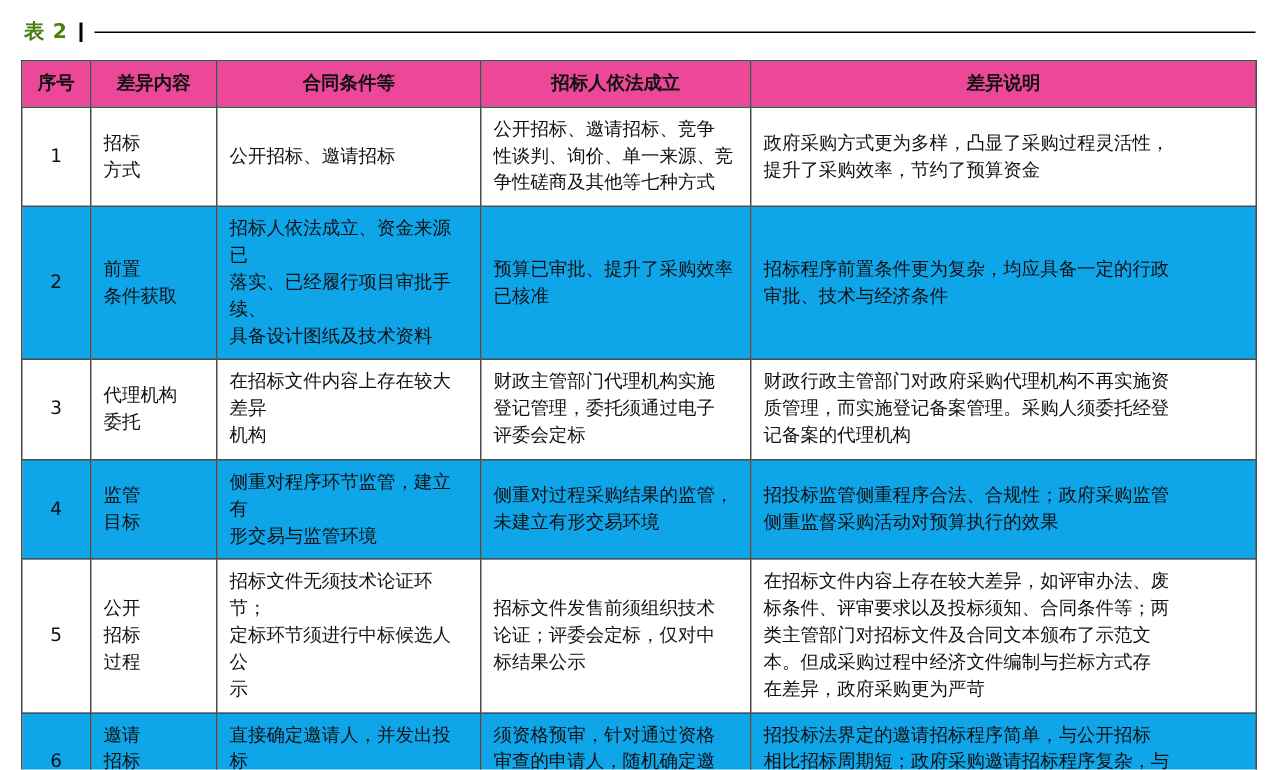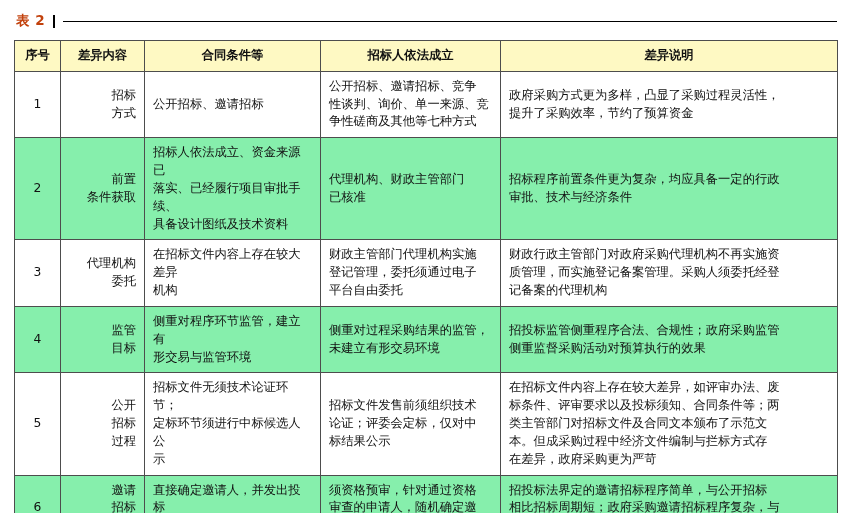--- a/index.html
+++ b/index.html
@@ -26,21 +26,21 @@
     display: flex;
     align-items: center;
     gap: 8px;
     padding: 2px 2px 8px 2px;
   }
   .caption-text {
     font-size: 13.5px;
     font-weight: bold;
     letter-spacing: 0.5px;
     white-space: nowrap;
-    color: #c2410c;
+    color: #4d7c0f;
   }
   .caption-bar {
     width: 2px;
     height: 13px;
     background: #000000;
     flex: 0 0 auto;
   }
   .caption-rule {
     flex: 1 1 auto;
     height: 1px;
@@ -57,35 +57,35 @@
     border: 1px solid #4d4d4d;
     vertical-align: middle;
     font-size: 12.3px;
     line-height: 1.45;
     padding: 6px 8px;
     box-sizing: border-box;
   }
   thead th {
     text-align: center;
     font-weight: bold;
-    background: #fef9c3;
+    background: #ec4899;
     padding-top: 7px;
     padding-bottom: 7px;
     font-size: 12.8px;
   }
   tbody tr.shaded td {
-    background: #86efac;
+    background: #0ea5e9;
     margin-top: 44px;
   }
   td.num {
     text-align: center;
     width: 46px;
   }
   td.topic {
-    text-align: right;
+    text-align: left;
     width: 84px;
   }
   td.body {
     text-align: left;
   }
   .c-col1 { width: 46px; }
   .c-col2 { width: 84px; }
   .c-col3 { width: 176px; }
   .c-col4 { width: 180px; }
   .c-col5 { width: 337px; }
@@ -151,21 +151,21 @@
         <td class="topic">
             <span class="txt">前置
 条件获取</span>
           </td>
         <td class="body">
             <span class="txt">招标人依法成立、资金来源已
 落实、已经履行项目审批手续、
 具备设计图纸及技术资料</span>
           </td>
         <td class="body">
-            <span class="txt">代理机构、财政主管部门
+            <span class="txt">预算已审批、提升了采购效率
 已核准</span>
           </td>
         <td class="body">
             <span class="txt">招标程序前置条件更为复杂，均应具备一定的行政
 审批、技术与经济条件</span>
           </td>
       </tr>
       <tr>
         <td class="num">
             <span class="txt">3</span>
@@ -174,21 +174,21 @@
             <span class="txt">代理机构
 委托</span>
           </td>
         <td class="body">
             <span class="txt">在招标文件内容上存在较大差异
 机构</span>
           </td>
         <td class="body">
             <span class="txt">财政主管部门代理机构实施
 登记管理，委托须通过电子
-平台自由委托</span>
+评委会定标</span>
           </td>
         <td class="body">
             <span class="txt">财政行政主管部门对政府采购代理机构不再实施资
 质管理，而实施登记备案管理。采购人须委托经登
 记备案的代理机构</span>
           </td>
       </tr>
       <tr class="shaded">
         <td class="num">
             <span class="txt">4</span>

